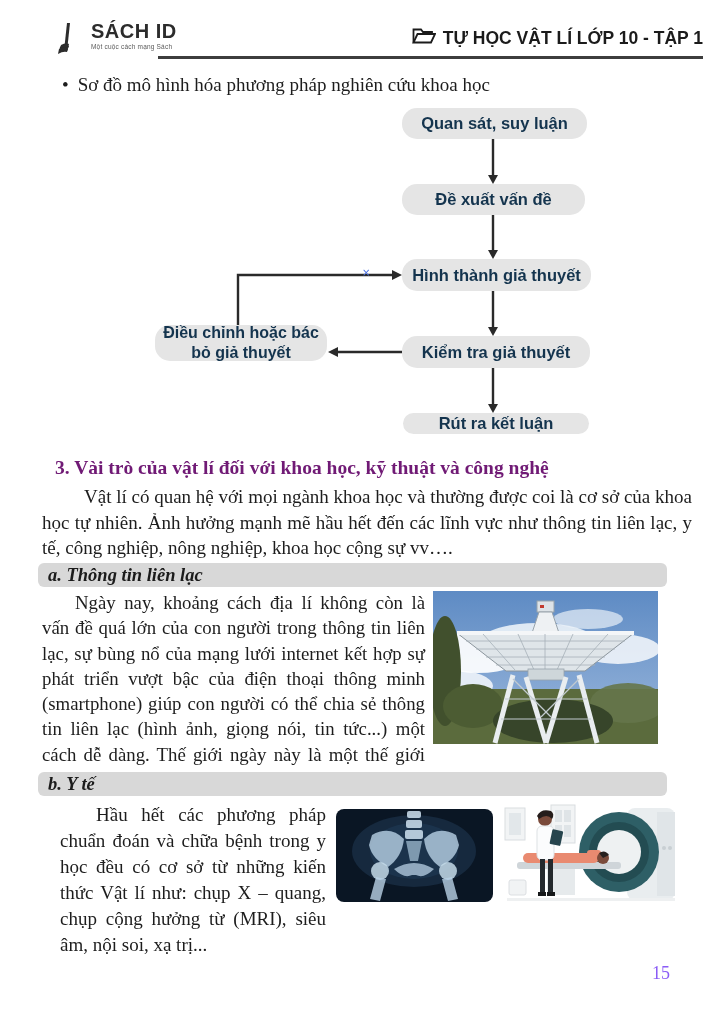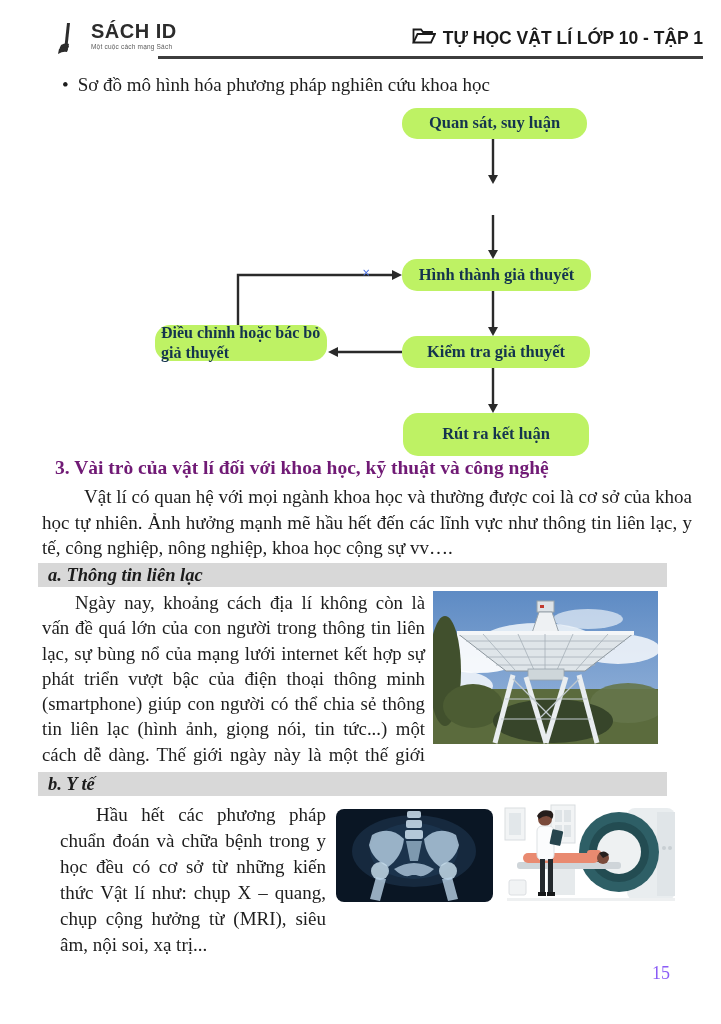--- a/index.html
+++ b/index.html
@@ -14,37 +14,37 @@
   .header-rule{position:absolute;left:158px;top:56px;width:545px;height:3px;background:#3d3d3d;}
   .header-title{position:absolute;right:18px;top:27px;display:flex;align-items:center;gap:7px;font-family:"Liberation Sans",sans-serif;font-weight:700;font-size:17.5px;color:#1b1b1b;white-space:nowrap;margin-left:16px;}
 
   
   .bullet-line{position:absolute;left:62px;top:74px;font-size:19px;color:#1d1d1d;}
   .bullet-line .marker{margin-right:9px;}
 
   
   .flowchart{position:absolute;left:0;top:105px;width:721px;height:345px;}
   .flow-svg{position:absolute;left:0;top:0;}
-  .flow-box{position:absolute;background:#bef264;border-radius:15px;display:flex;align-items:center;justify-content:center;
-    font-family:Liberation Serif, serif;font-weight:700;font-size:16.5px;color:#14344e;text-align:left;line-height:1.22;}
+  .flow-box{position:absolute;background:#e5e5e5;border-radius:15px;display:flex;align-items:center;justify-content:center;
+    font-family:Liberation Sans, sans-serif;font-weight:700;font-size:16.5px;color:#14344e;text-align:center;line-height:1.22;}
   .fb1{left:402px;top:3px;width:185px;height:31px;}
   .fb2{left:402px;top:79px;width:183px;height:31px;}
   .fb3{left:402px;top:154px;width:189px;height:32px;}
   .fb4{left:402px;top:231px;width:188px;height:32px;}
-  .fb5{left:403px;top:308px;width:186px;height:43px;}
+  .fb5{left:403px;top:308px;width:186px;height:21px;}
   .fb6{left:155px;top:220px;width:172px;height:36px;font-size:16px;padding:0 6px;box-sizing:border-box;}
   .stray-mark{position:absolute;left:362px;top:162px;font-family:"DejaVu Sans",sans-serif;font-size:10px;color:#4a6fe0;}
 
   
   .s3-heading{position:absolute;left:55px;top:457px;font-size:19.5px;font-weight:700;color:#701a75;}
   .s3-para{position:absolute;left:42px;top:484px;width:650px;font-size:19px;line-height:25.5px;text-align:justify;text-indent:42px;color:#1d1d1d;}
 
   
   .section-bar{position:absolute;left:38px;width:629px;height:24px;background:#d8d8d8;
-    font-size:18.5px;font-weight:700;font-style:italic;color:#1b1b1b;line-height:24px;padding-left:10px;box-sizing:border-box;}
+    font-size:18.5px;font-weight:700;font-style:italic;color:#1b1b1b;line-height:24px;padding-left:10px;box-sizing:border-box;border-radius:6px;}
   .bar-a{top:563px;}
   .bar-b{top:772px;font-style:italic;}
 
   
   .sa-row{position:absolute;left:42px;top:590px;display:flex;}
   .sa-text{width:383px;font-size:18.8px;line-height:25.3px;text-align:justify;text-indent:33px;color:#1d1d1d;}
   .sa-img{margin-left:8px;width:225px;height:153px;margin-top:1px;}
 
   
   .sb-row{position:absolute;left:60px;top:802px;display:flex;}
@@ -101,20 +101,21 @@
       <g fill="#2a2a2a">
         <polygon points="488,70 498,70 493,79"></polygon>
         <polygon points="488,145 498,145 493,154"></polygon>
         <polygon points="488,222 498,222 493,231"></polygon>
         <polygon points="488,299 498,299 493,308"></polygon>
         <polygon points="392,165 392,175 402,170"></polygon>
         <polygon points="338,242 338,252 328,247"></polygon>
       </g>
     </svg>
     <div class="flow-box fb1">Quan sát, suy luận</div>
+    <div class="flow-box fb2">Đề xuất vấn đề</div>
     <div class="flow-box fb3">Hình thành giả thuyết</div>
     <div class="flow-box fb4">Kiểm tra giả thuyết</div>
     <div class="flow-box fb5">Rút ra kết luận</div>
     <div class="flow-box fb6">Điều chỉnh hoặc bác bỏ giả thuyết</div>
     <span class="stray-mark">×</span>
   </div>
 
   <div class="s3-heading">3. Vài trò của vật lí đối với khoa học, kỹ thuật và công nghệ</div>
   <div class="s3-para">Vật lí có quan hệ với mọi ngành khoa học và thường được coi là cơ sở của khoa học tự nhiên. Ảnh hưởng mạnh mẽ hầu hết đến các lĩnh vực như thông tin liên lạc, y tế, công nghiệp, nông nghiệp, khoa học cộng sự vv….</div>
 

